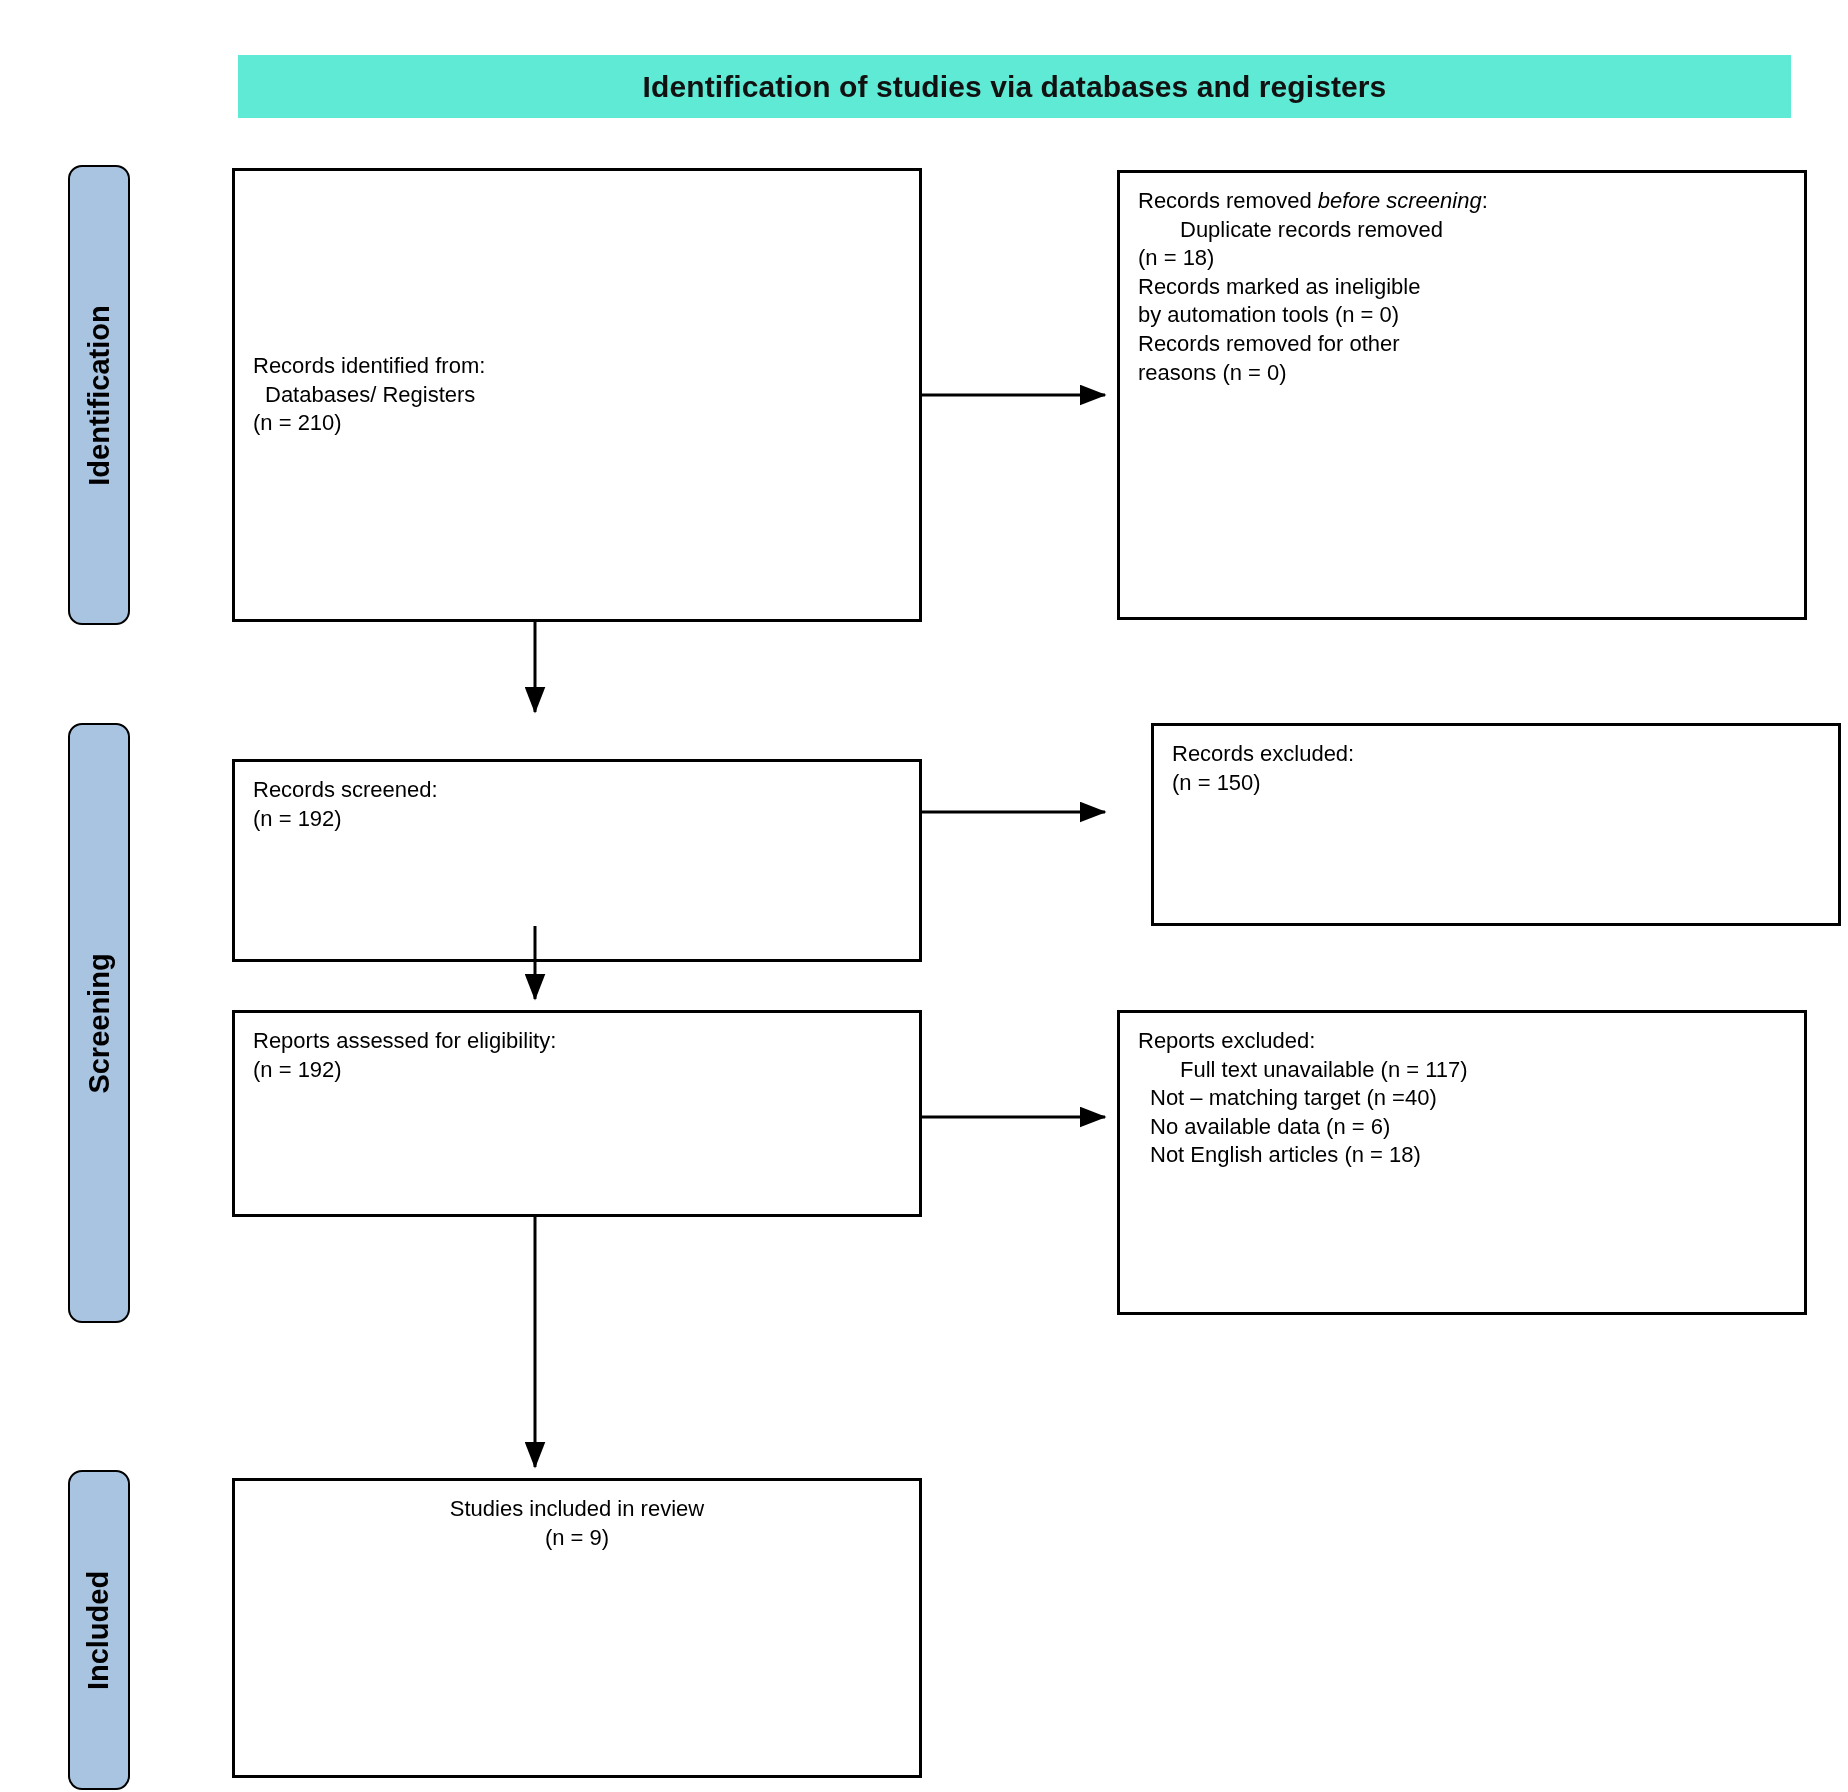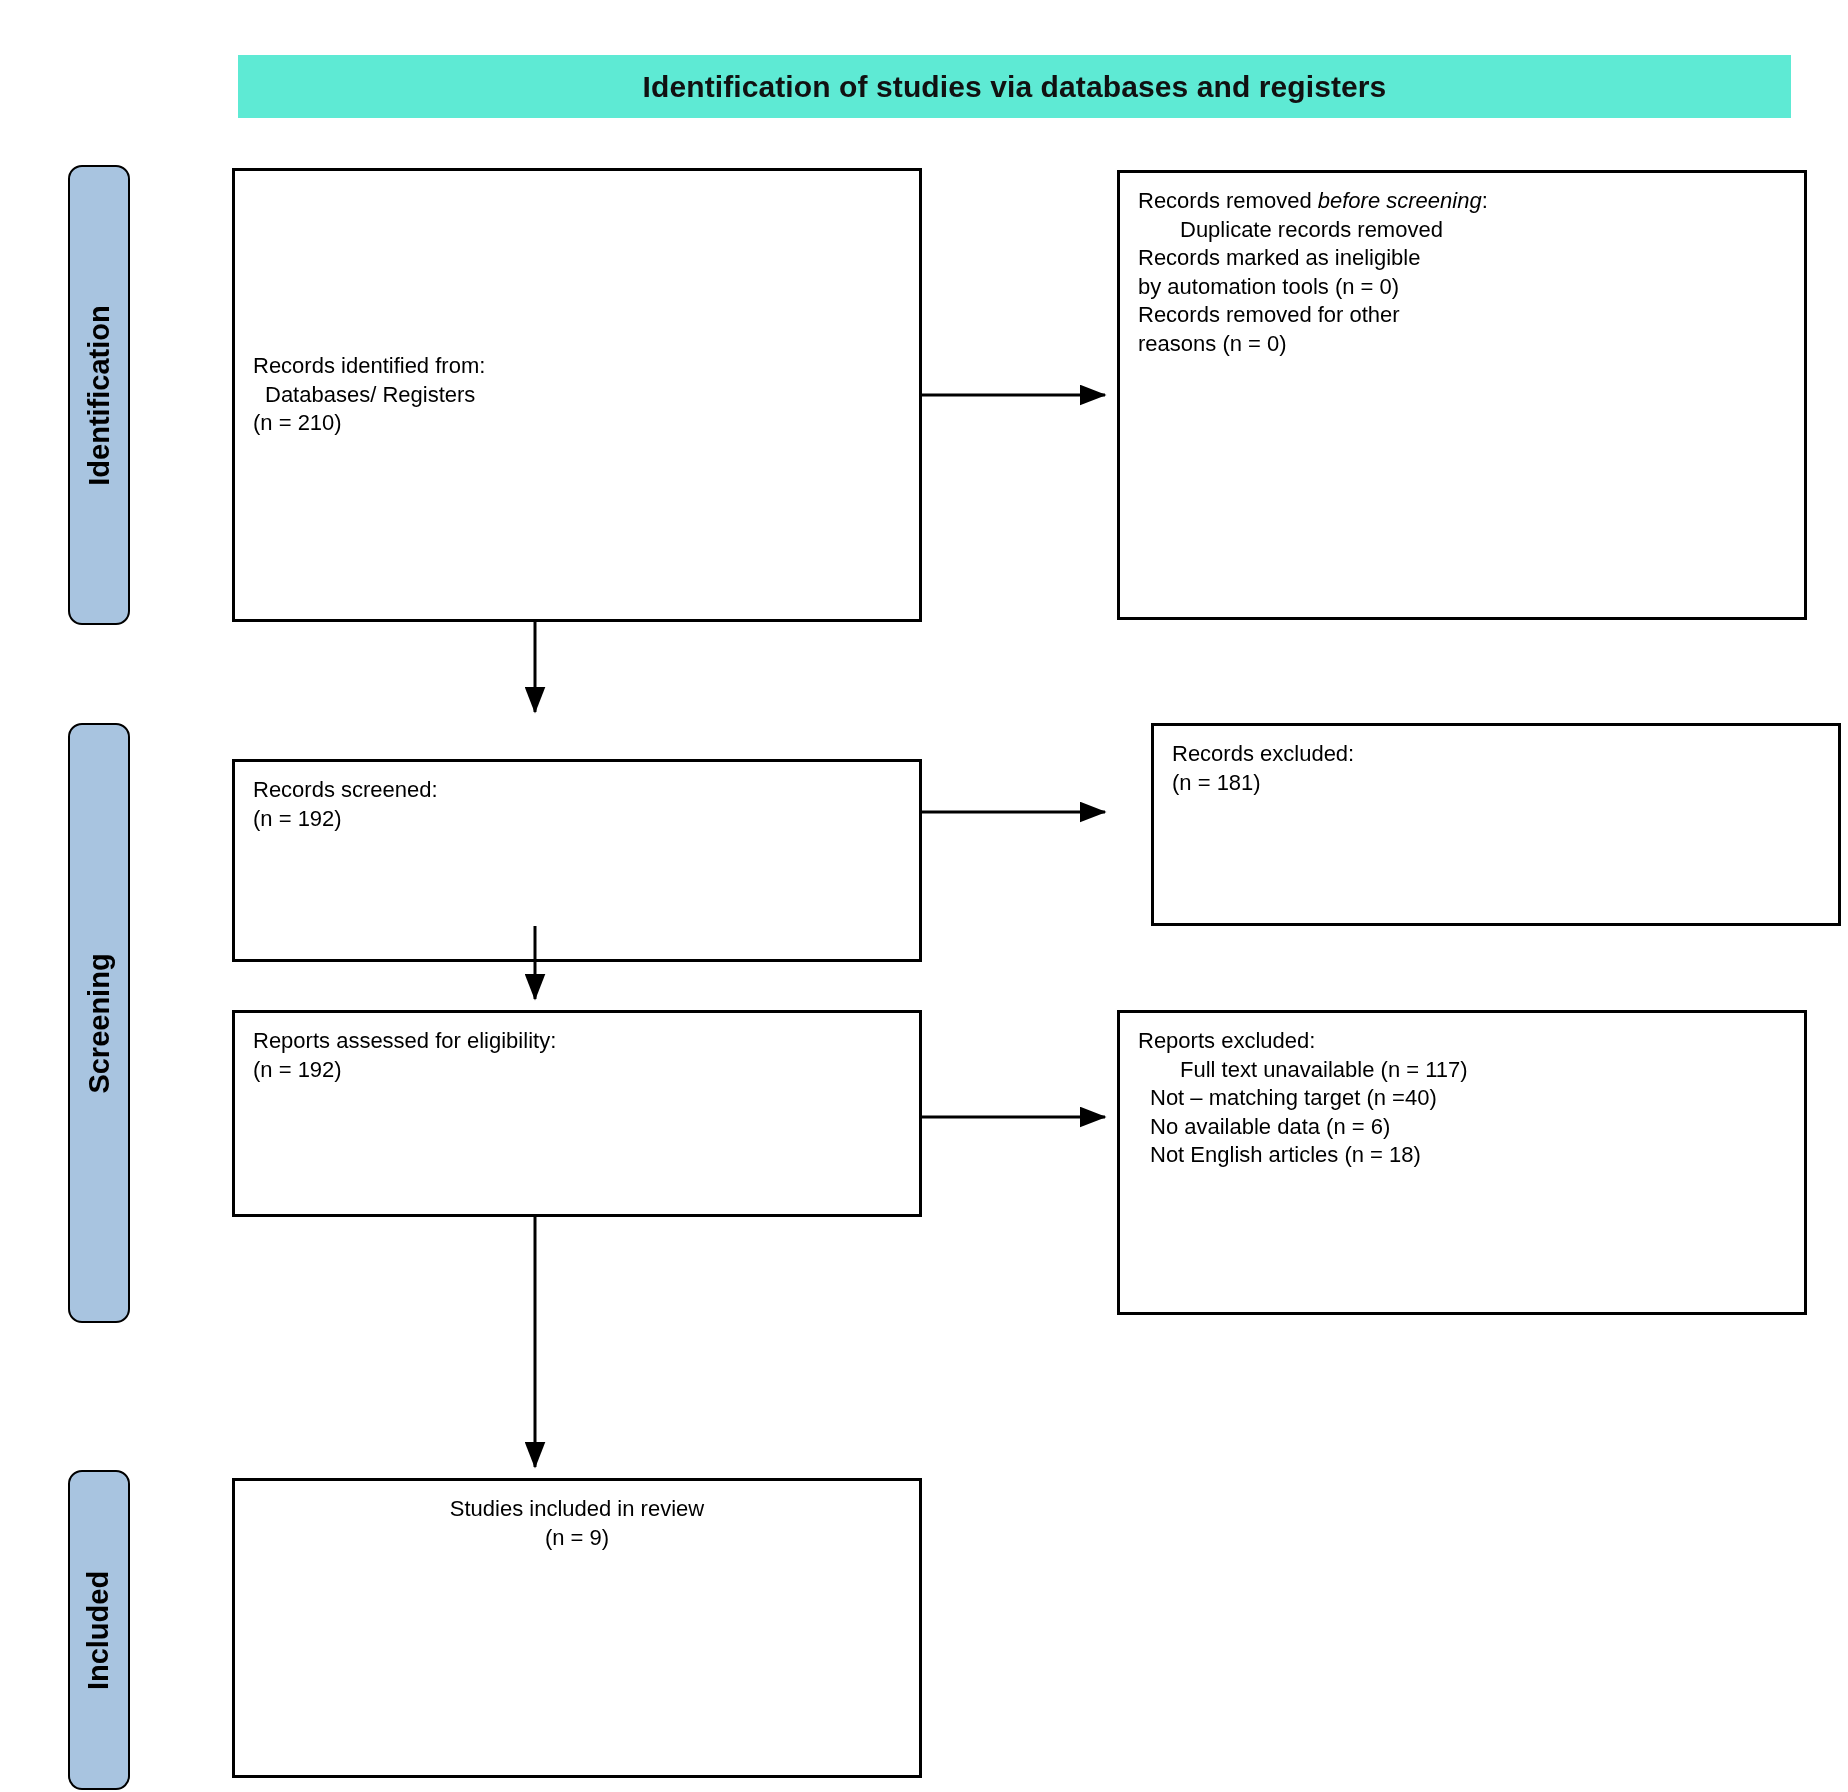--- a/index.html
+++ b/index.html
@@ -128,34 +128,35 @@
 
   <div class="box center-v" id="box-identified">
     <div class="line">Records identified from:</div>
     <div class="line indent-sm">Databases/ Registers</div>
     <div class="line">(n = 210)</div>
   </div>
 
   <div class="box" id="box-removed">
     <div class="line"><span>Records removed </span><span class="italic">before screening</span><span>:</span></div>
     <div class="line indent-1">Duplicate records removed</div>
+    <div class="line">(n = 18)</div>
     <div class="line">Records marked as ineligible</div>
     <div class="line">by automation tools (n = 0)</div>
     <div class="line">Records removed for other</div>
     <div class="line">reasons (n = 0)</div>
   </div>
 
   <div class="box" id="box-screened">
     <div class="line">Records screened:</div>
     <div class="line">(n = 192)</div>
   </div>
 
   <div class="box" id="box-excluded">
     <div class="line">Records excluded:</div>
-    <div class="line">(n = 181)</div>
+    <div class="line">(n = 150)</div>
   </div>
 
   <div class="box" id="box-eligibility">
     <div class="line">Reports assessed for eligibility:</div>
     <div class="line">(n = 192)</div>
   </div>
 
   <div class="box" id="box-rep-excluded">
     <div class="line">Reports excluded:</div>
     <div class="line indent-1">Full text unavailable (n = 117)</div>

